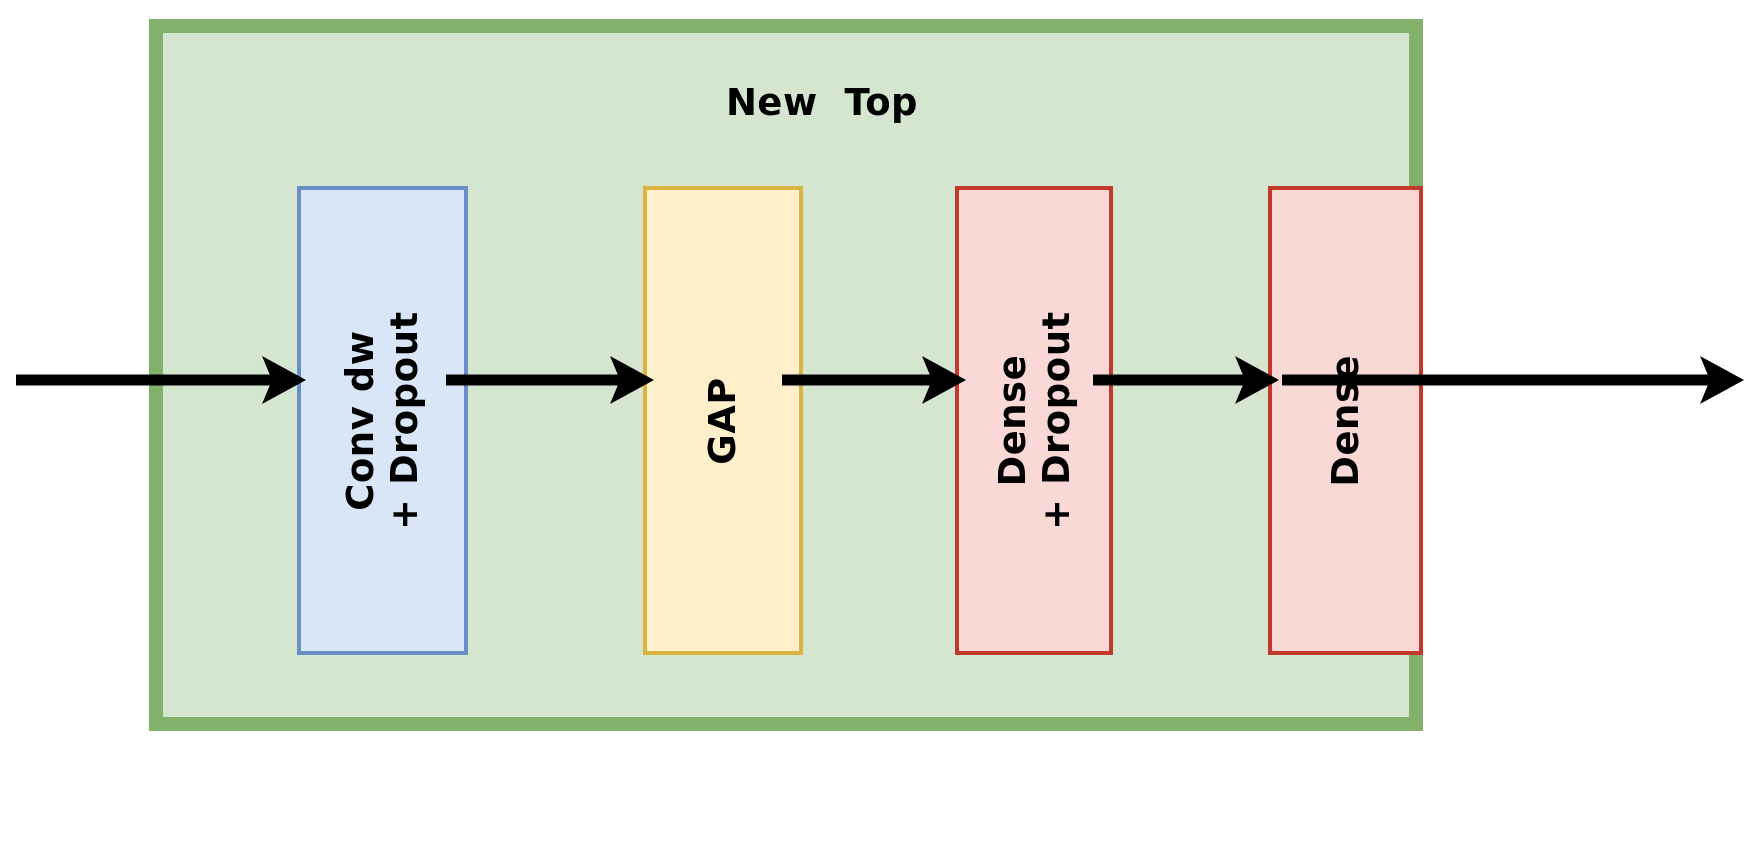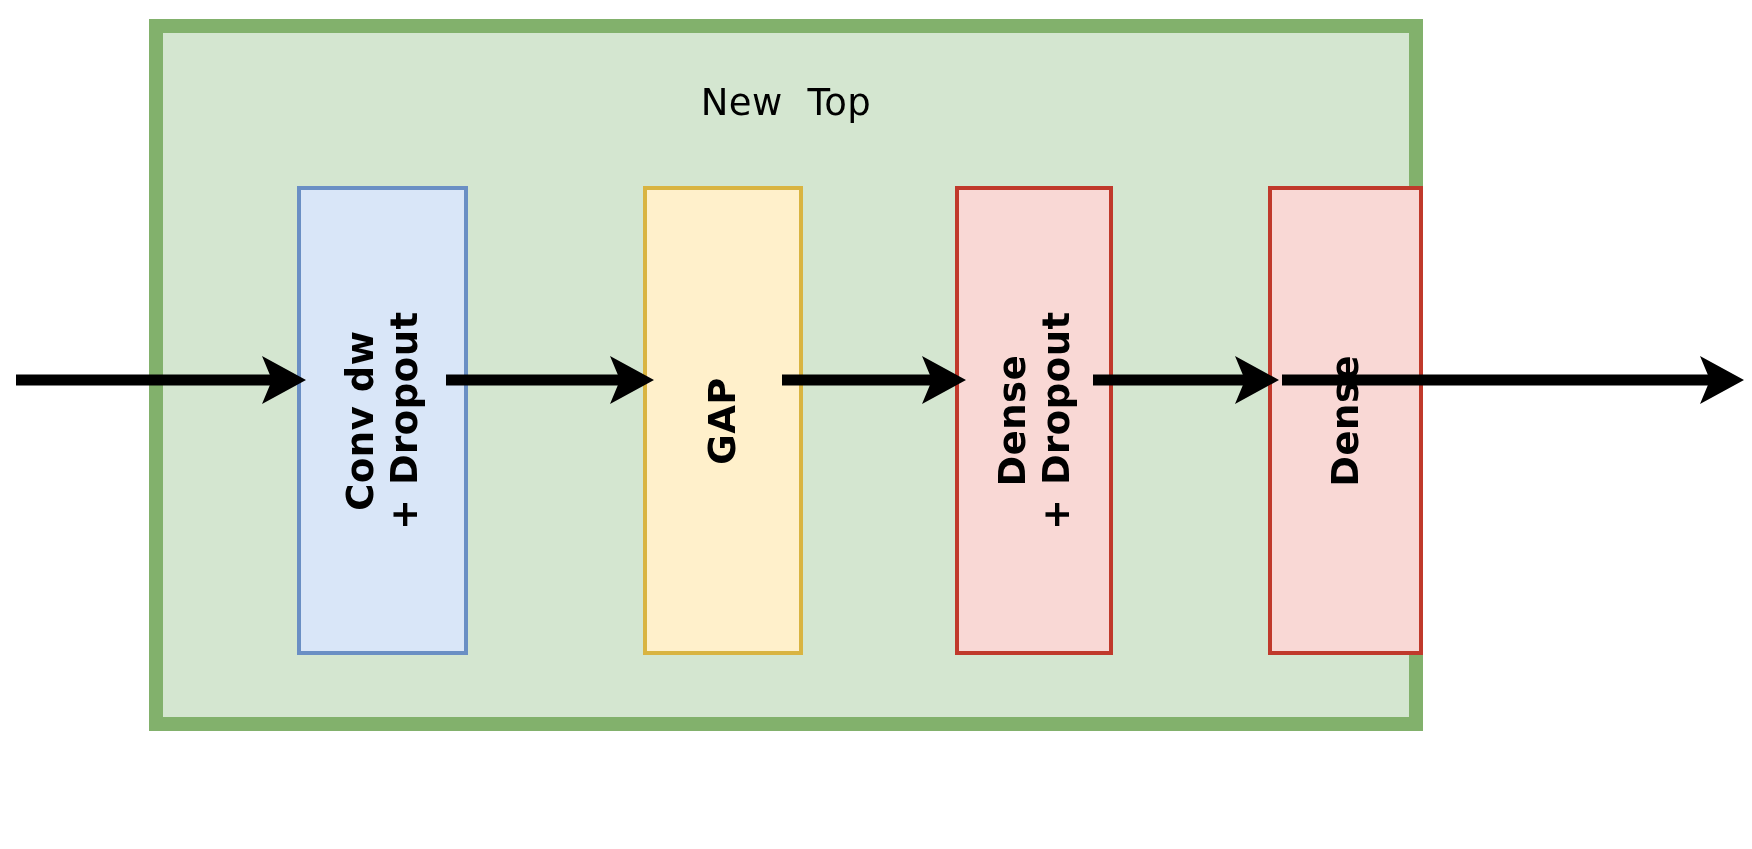--- a/index.html
+++ b/index.html
@@ -33,24 +33,25 @@
     box-sizing: border-box;
   }
 
   #new-top-title {
     position: absolute;
     left: 0;
     top: 48px;
     width: 100%;
     text-align: center;
     font-size: 37px;
-    font-weight: normal;
+    font-weight: bold;
     color: #000000;
     letter-spacing: 0.5px;
     white-space: pre;
+    padding-left: 36px;
   }
 
   
   .layer-box {
     position: absolute;
     top: 186px;
     height: 469px;
     box-sizing: border-box;
     display: flex;
     align-items: center;

